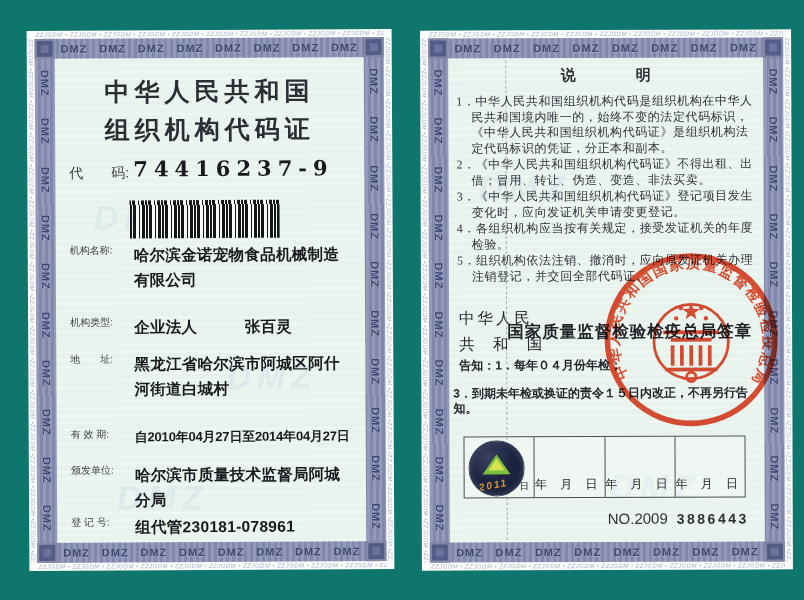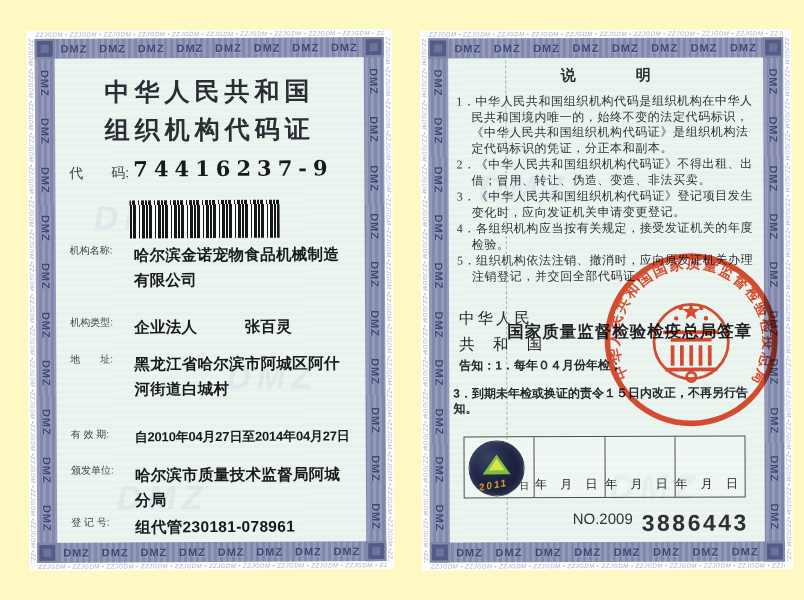--- a/index.html
+++ b/index.html
@@ -1,16 +1,16 @@
 <!DOCTYPE html>
 <html style="--band: #8a90b4; --band-text: #3e4672; --paper: #e9f3ed; --ink: #2b2d35; --value-ink: #17191f; --stamp-red: #e43c1d; --holo-navy: #161d33; --holo-green: #7fbf3f; --holo-year: #d99a2b; --record-title: #b3beb8; --watermark: #a9c4e2;"><head>
 <meta charset="utf-8">
 <style>
   html,body{margin:0;padding:0;background:#ffffff;}
-  .canvas{position:relative;width:804px;height:600px;background:#fef9c3;overflow:hidden;
+  .canvas{position:relative;width:804px;height:600px;background:#0f766e;overflow:hidden;
           font-family:"Liberation Sans",sans-serif;}
   
   .page{position:absolute;background:#fcfdfc;padding:8px;box-sizing:border-box;}
   .page-l{left:28px;top:30px;width:365px;height:540px;transform:rotate(-0.3deg);}
   .page-r{left:421px;top:30px;width:371px;height:540px;transform:rotate(-0.2deg);}
   .edge{position:absolute;color:#9aa2c4;font-size:6px;font-style:italic;letter-spacing:.5px;
         white-space:nowrap;overflow:hidden;opacity:.85;}
   .edge span{margin:0 1px;}
   .edge-t{top:0;left:8px;right:8px;height:8px;line-height:8px;}
   .edge-b{bottom:0;left:8px;right:8px;height:8px;line-height:8px;}
@@ -73,23 +73,23 @@
   .cell-suffix{position:absolute;bottom:4px;right:5px;font-size:9.5px;color:#222;}
   .holo{position:absolute;left:4px;top:3px;width:54px;height:54px;border-radius:50%;
         background:radial-gradient(circle at 35% 30%,#3a4260 0%,#1d2440 45%,var(--holo-navy,#161d33) 100%);
         border:1px solid #3a3f55;box-shadow:inset 0 0 6px rgba(180,200,255,.25);overflow:hidden;}
   .holo-tri{position:absolute;left:13px;top:13px;width:0;height:0;border-left:14px solid transparent;
             border-right:14px solid transparent;border-bottom:20px solid var(--holo-green,#7fbf3f);}
   .holo-tri2{position:absolute;left:19px;top:17px;width:0;height:0;border-left:8px solid transparent;
              border-right:8px solid transparent;border-bottom:12px solid #d8e24a;}
   .holo-year{position:absolute;bottom:5px;left:9px;color:var(--holo-year,#d99a2b);font-size:10px;
              font-style:italic;font-weight:bold;letter-spacing:2px;transform:rotate(-10deg);}
-  .serial{position:absolute;top:452px;right:16px;display:flex;align-items:flex-start;gap:9px;color:#2e3034;}
+  .serial{position:absolute;top:452px;right:16px;display:flex;align-items:center;gap:9px;color:#2e3034;}
   .serial-prefix{font-size:15px;}
-  .serial-number{font-size:23px;font-weight:bold;letter-spacing:2.5px;}
+  .serial-number{font-size:14px;font-weight:bold;letter-spacing:2.5px;}
   .stamp{position:absolute;left:149px;top:189px;width:186px;height:186px;mix-blend-mode:multiply;
          opacity:.9;z-index:5;}
 </style>
 </head>
 <body>
 
 <div class="canvas">
 
   <div class="page page-l">
     <div class="edge edge-t"><span>ZZJGDM •</span><span>ZZJGDM •</span><span>ZZJGDM •</span><span>ZZJGDM •</span><span>ZZJGDM •</span><span>ZZJGDM •</span><span>ZZJGDM •</span><span>ZZJGDM •</span><span>ZZJGDM •</span><span>ZZJGDM •</span><span>ZZJGDM •</span></div>

